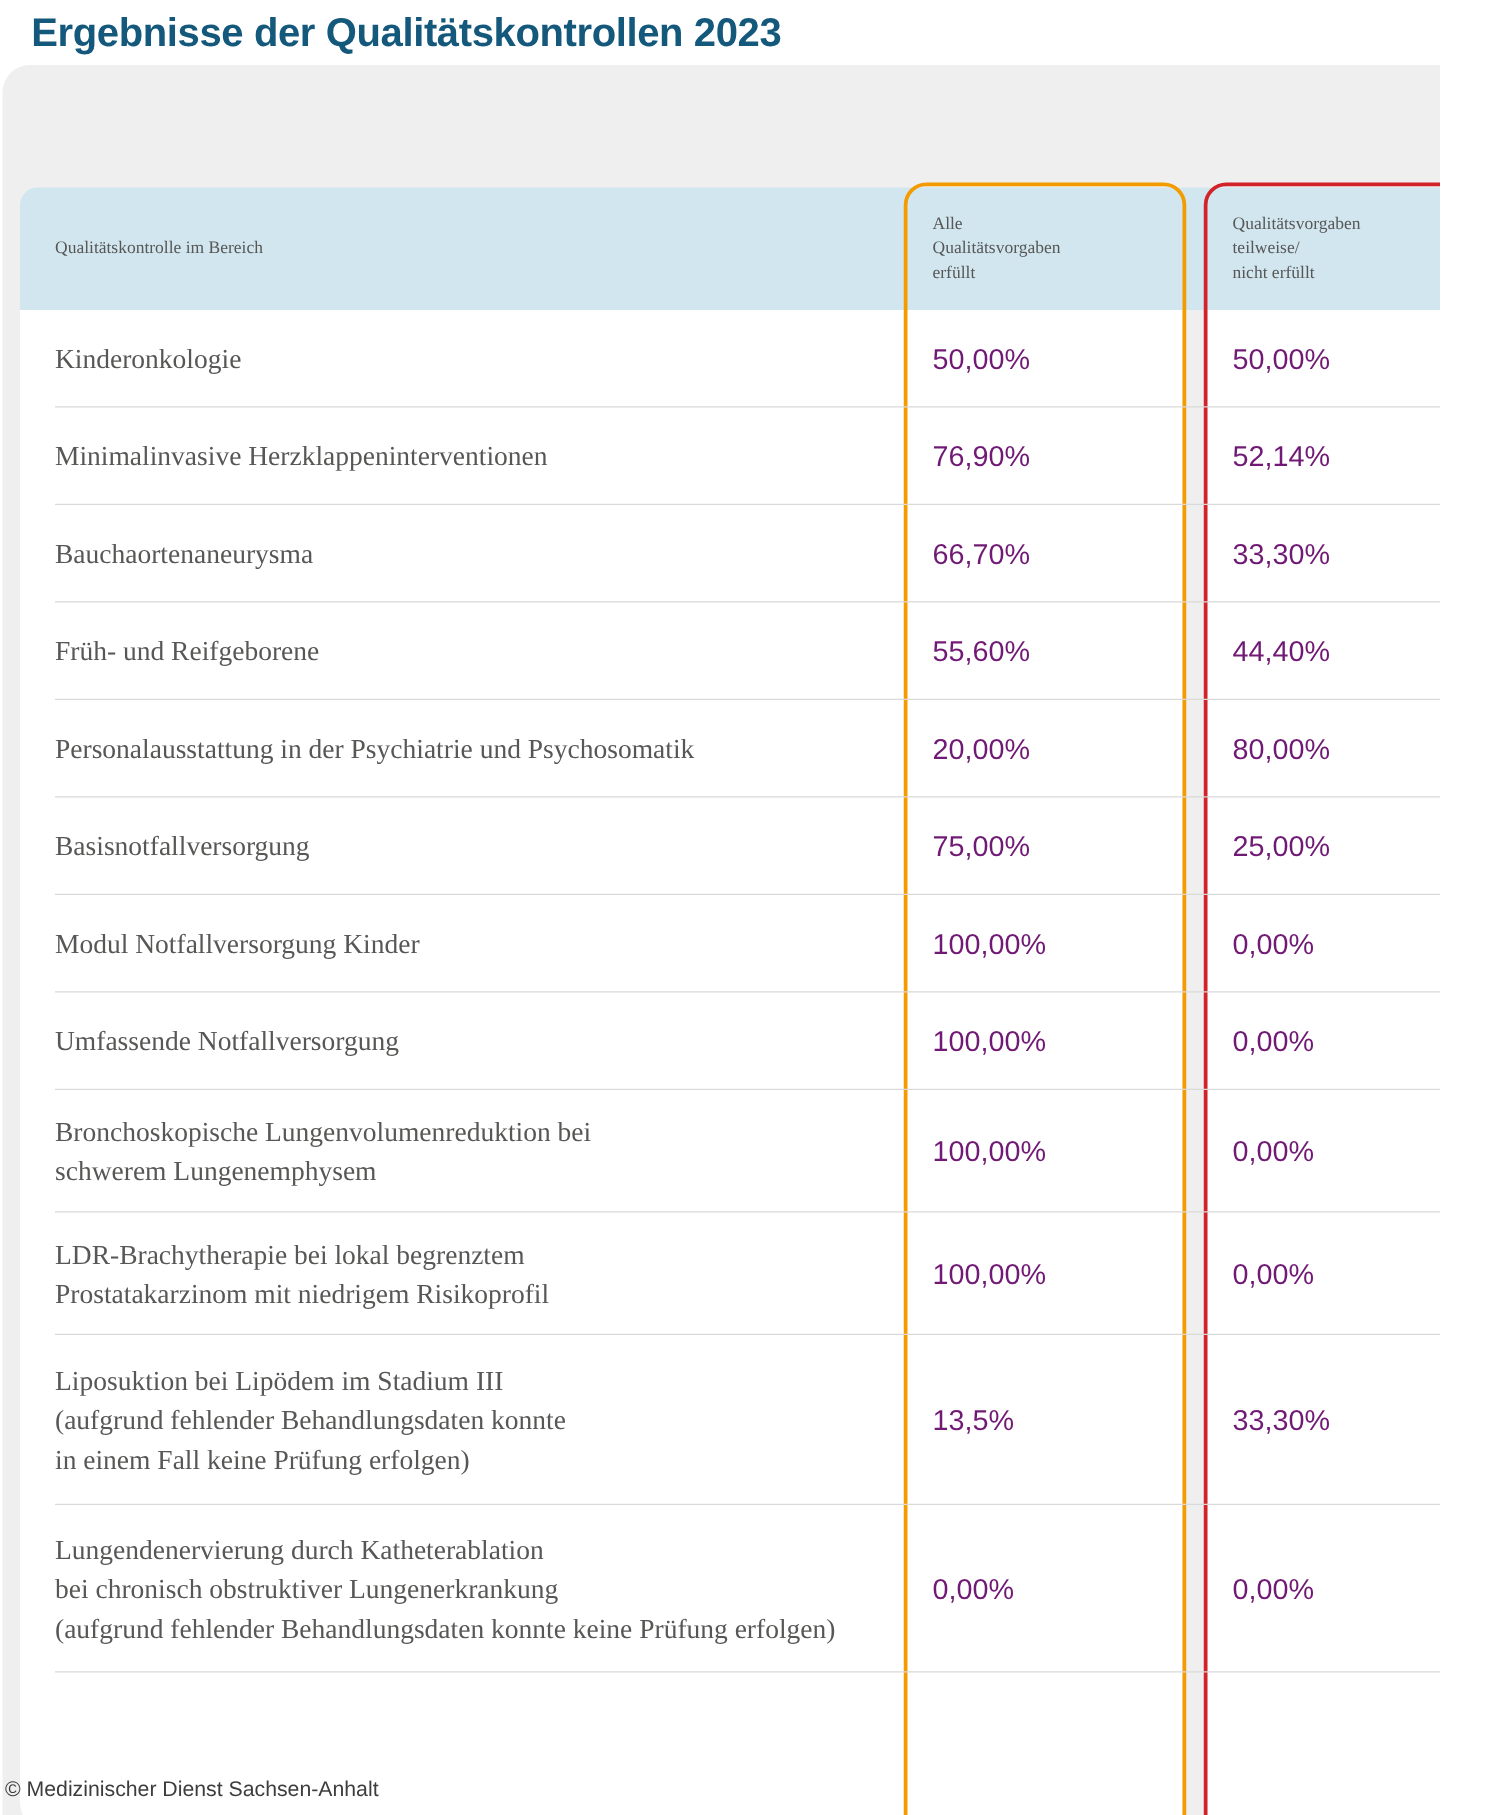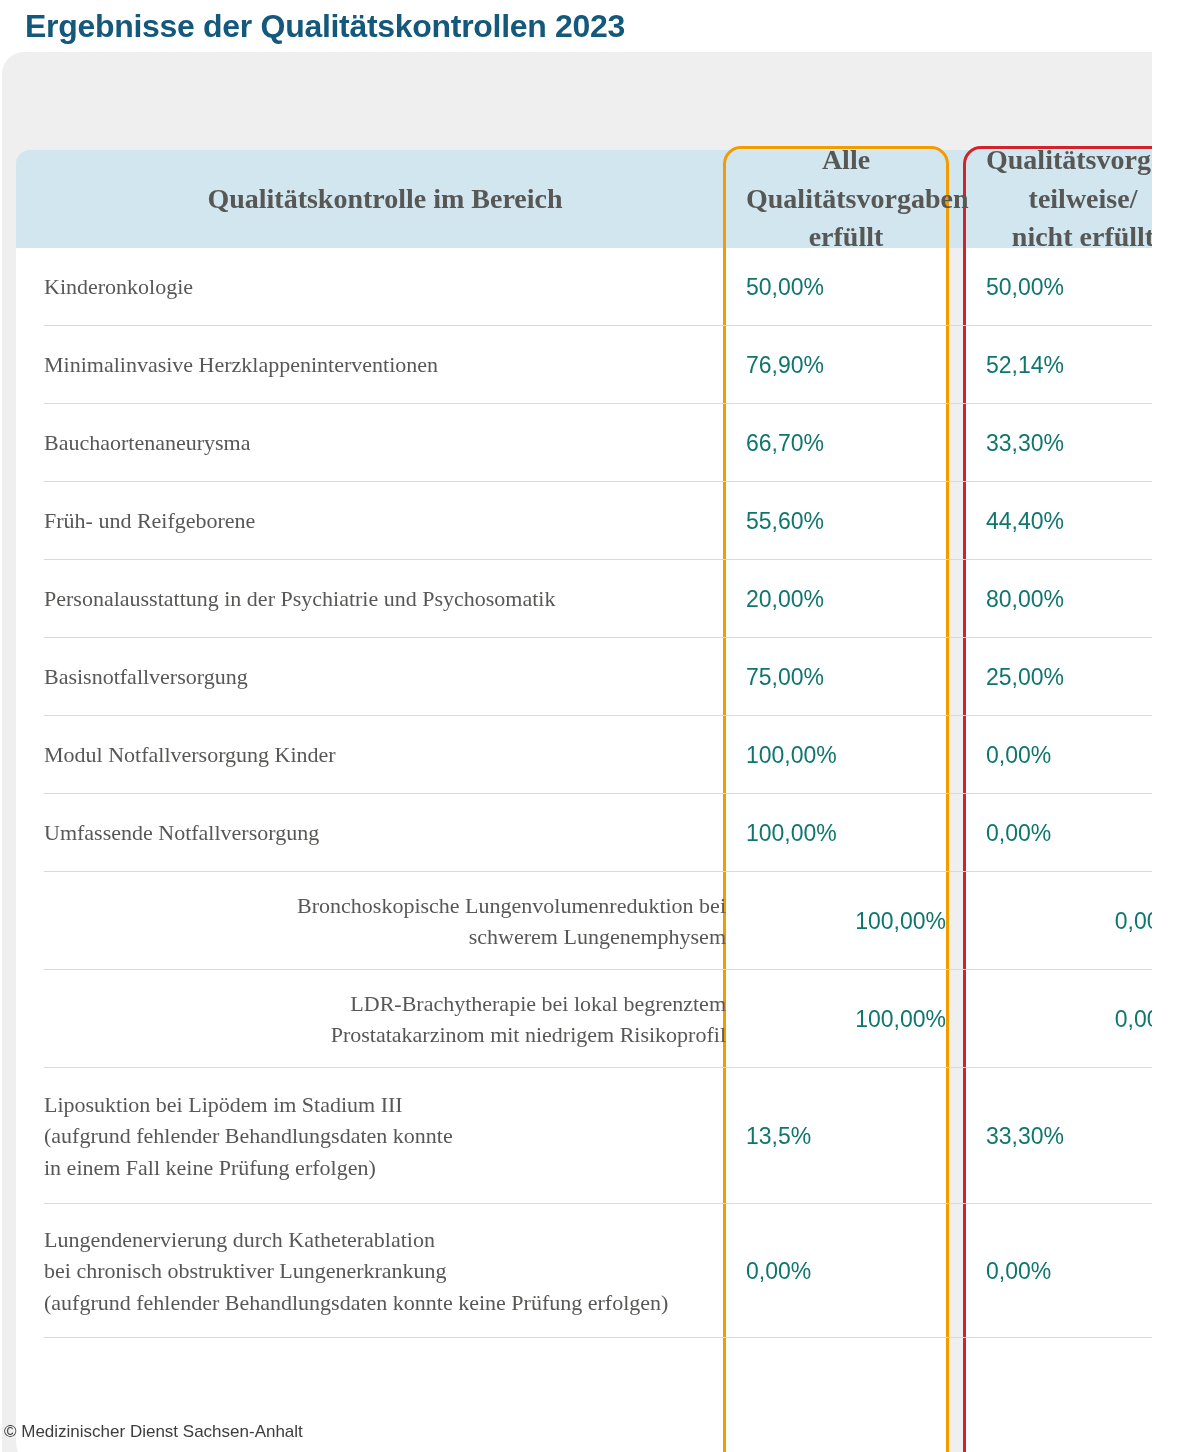--- a/index.html
+++ b/index.html
@@ -50,46 +50,46 @@
   .col-frame.orange { left:721px; width:226px; border:3px solid #f49b00; }
   .col-frame.red    { left:961px; width:220px; border:3px solid #d2232a; }
   
   .table {
     position:absolute; left:14px; top:98px; width:1164px;
   }
   .thead {
     display:flex; align-items:center; height:98px;
   }
   .th {
-    font-size:28px; line-height:1.38; font-weight:700;
-    color:#575756; white-space:pre-line;text-align:center;
+    font-size:14px; line-height:1.38; font-weight:400;
+    color:#575756; white-space:pre-line;
   }
   .row {
     position:relative;
     display:flex; align-items:center;
   }
   .row::after {
     content:""; position:absolute; left:28px; right:10px; bottom:0;
     height:1px; background:#d9d9d9;
   }
   .row.rempty::after { display:none; }
   .rh  { height:78px;align-items:center; }
-  .rh2 { height:98px;text-align:right; }
+  .rh2 { height:98px; }
   .rh3 { height:136px;align-items:center; }
   .rh3b{ height:134px; }
   .rempty { height:50px; }
   .c1 { width:710px; padding-left:28px; }
   .c2 { width:220px; padding-left:20px; }
   .c3 { width:214px; padding-left:20px; margin-left:20px; }
   .row .c1 {
     font-size:22px; line-height:1.42; color:#575756; white-space:pre-line;
   }
   .row .c2, .row .c3 {
     font-family:"Liberation Sans", sans-serif;
-    font-size:23px; color:#0f766e;
+    font-size:23px; color:#701a75;
   }
   .footer {
     position:absolute; left:4px; top:1422px;
     font-family:"Liberation Sans", sans-serif;
     font-size:17px; color:#3d3d3d;
   }
 </style>
 </head>
 <body>
 

